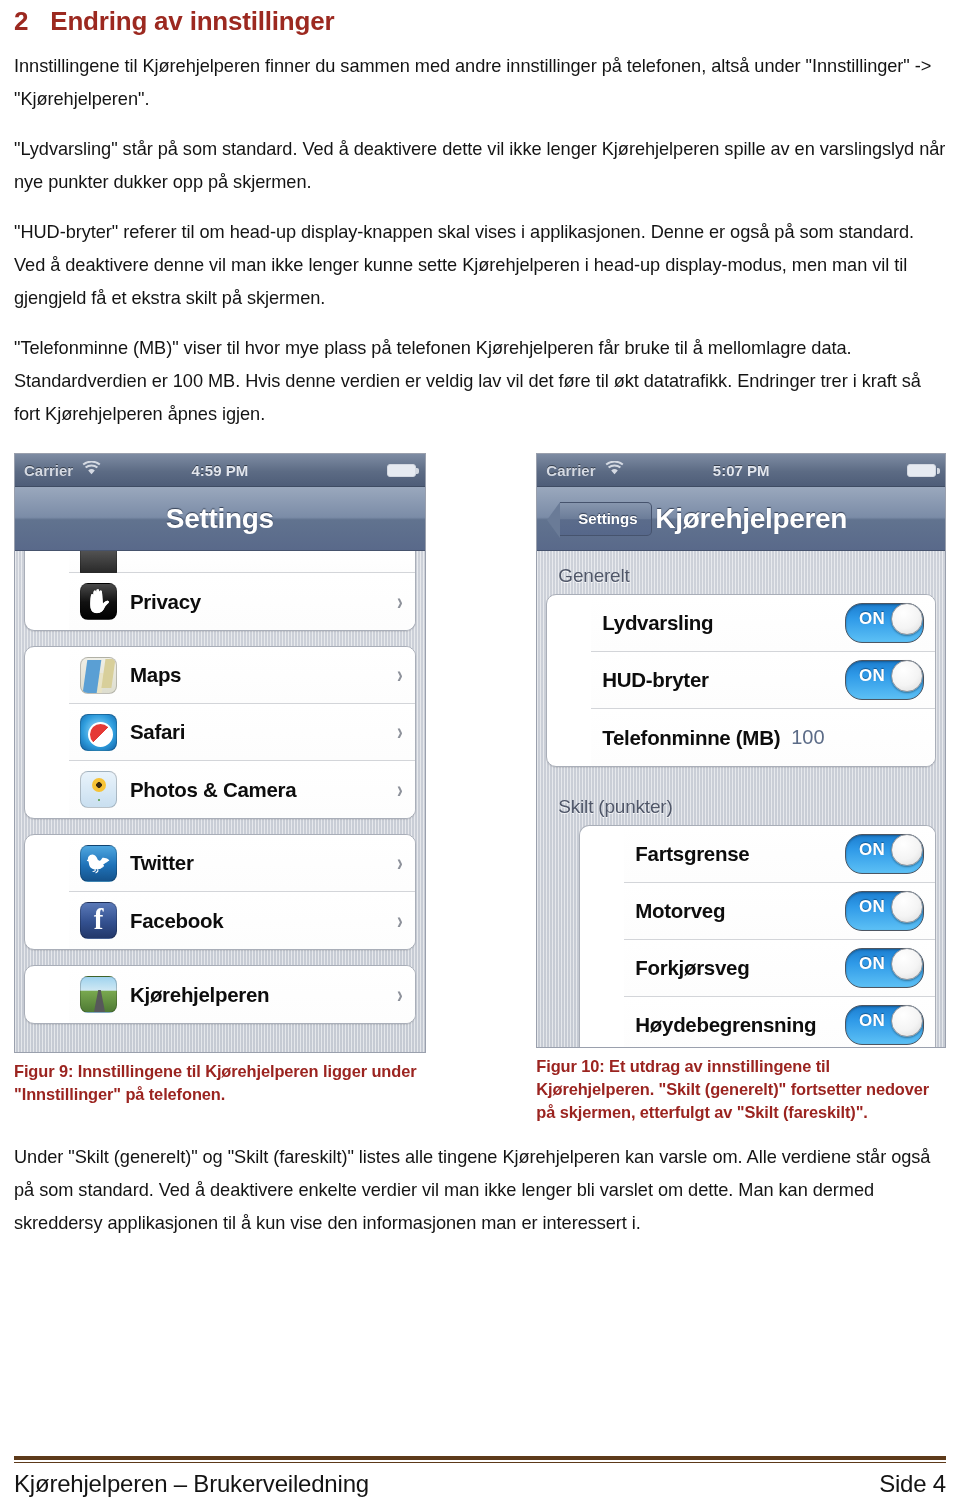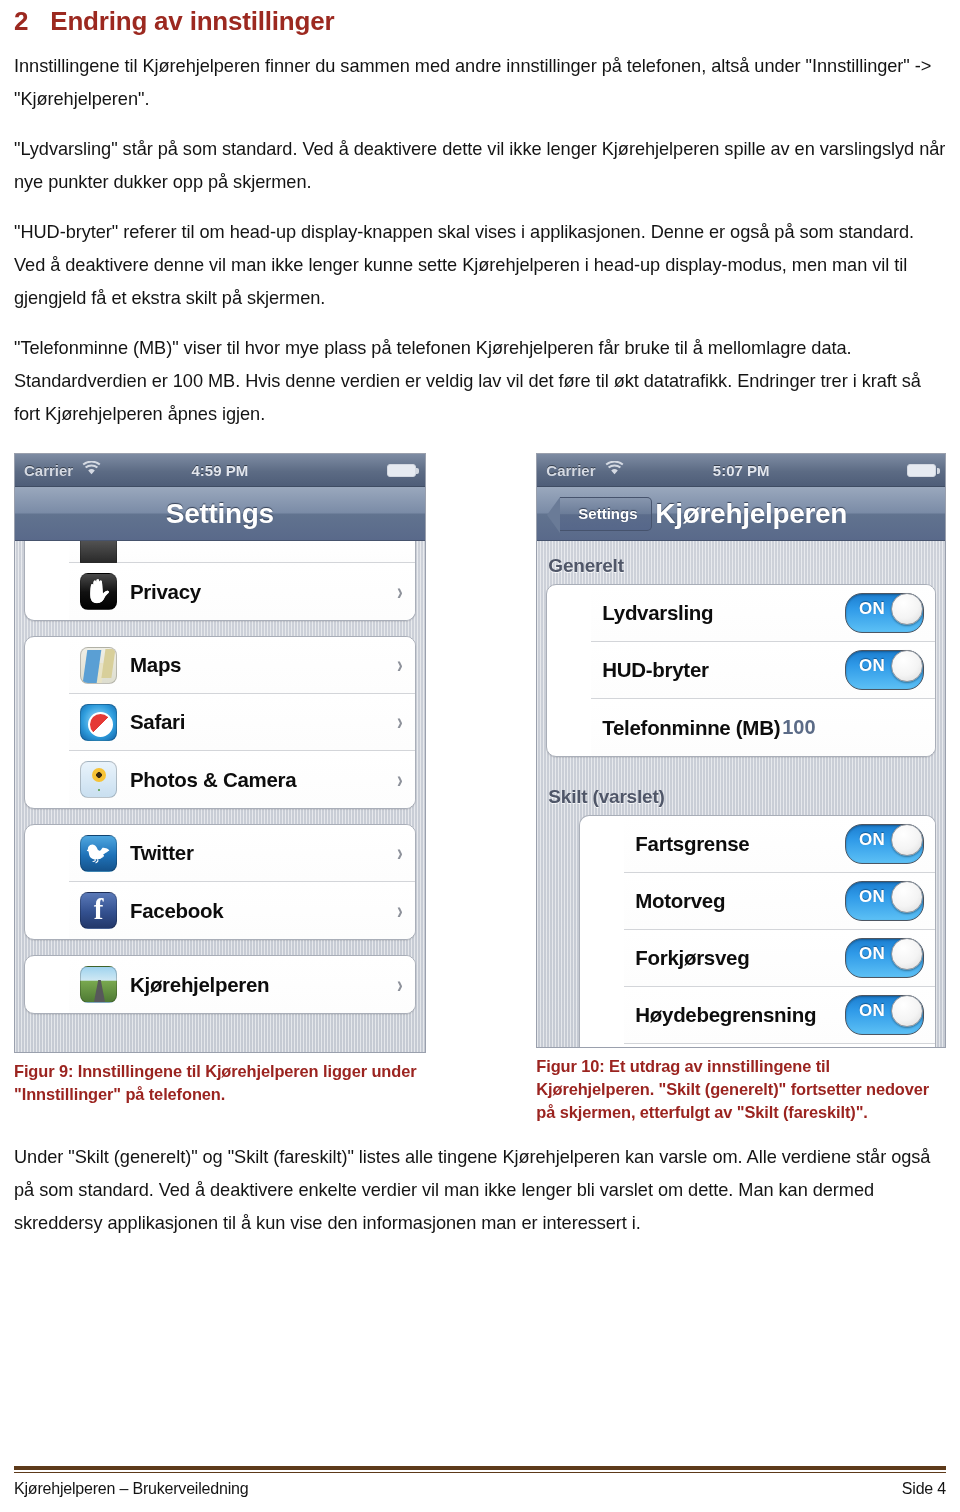--- a/index.html
+++ b/index.html
@@ -106,21 +106,21 @@
     content: "";
     position: absolute;
     right: -4.5px; top: 3px;
     width: 3px; height: 6px;
     background: #d3d8e1;
     border-radius: 0 2px 2px 0;
   }
 
   
   .navbar {
-    height: 54px;
+    height: 64px;
     background: linear-gradient(to bottom, #9aa8bd 0%, #7b8ca7 48%, #61738f 52%, #59698a 100%);
     border-bottom: 1px solid #46536d;
     display: flex;
     align-items: center;
     position: relative;
     padding: 0 9px;
   }
   .navtitle {
     position: absolute;
     left: 0; right: 0;
@@ -169,23 +169,23 @@
         rgba(0,0,0,0) 1px, rgba(0,0,0,0) 3px),
       linear-gradient(to bottom, #cdd1d9, #c5cad3);
     padding: 0 9px;
     height: calc(100% - 82px);
     overflow: hidden;
   }
 
   .grp-header {
     color: #4f5668;
     font-size: 19px;
-    font-weight: bold;
+    font-weight: normal;
     text-shadow: 0 1px 0 rgba(255,255,255,.75);
-    padding: 14px 12px 7px 2px;
+    padding: 14px 12px 7px 12px;
     letter-spacing: -0.2px;
   }
 
   .group {
     background: #ffffff;
     border: 1px solid #a9aeb8;
     border-radius: 10px;
     overflow: hidden;
     box-shadow: 0 1px 1px rgba(0,0,0,.09);
     margin-bottom: 15px;
@@ -225,22 +225,22 @@
   }
   .row-label {
     font-size: 20.5px;
     font-weight: bold;
     color: #0d0d0d;
     letter-spacing: -0.3px;
   }
   .row-value {
     font-size: 20px;
     color: #5b6b87;
-    margin-left: 2px;
-    font-weight: bold;
+    margin-left: 11px;
+    font-weight: normal;
   }
   .chev {
     margin-left: auto;
     color: #8e929b;
     font-size: 24px;
     font-weight: bold;
     line-height: 1;
     transform: scaleX(.72);
   }
 
@@ -359,21 +359,21 @@
   .footer-rule {
     border-top: 4px solid #5d3a1a;
     border-bottom: 1.5px solid #5d3a1a;
     height: 7px;
     margin-bottom: 7px;
   }
   .footer-row {
     display: flex;
     justify-content: space-between;
     align-items: baseline;
-    font-size: 16px;
+    font-size: 24px;
     color: #141414;
     letter-spacing: -0.2px;
   }
 </style>
 </head>
 <body>
 
 <div class="page">
 
   <div class="heading">
@@ -506,21 +506,21 @@
                 <span class="on-text">ON</span>
                 <span class="knob"></span>
               </span>
             </div>
             <div class="row">
               <span class="row-label">Telefonminne (MB)</span>
               <span class="row-value">100</span>
             </div>
           </div>
 
-          <div class="grp-header">Skilt (varslet)</div>
+          <div class="grp-header">Skilt (punkter)</div>
           <div class="group cut-bottom">
             <div class="row">
               <span class="row-label">Fartsgrense</span>
               <span class="toggle">
                 <span class="on-text">ON</span>
                 <span class="knob"></span>
               </span>
             </div>
             <div class="row">
               <span class="row-label">Motorveg</span>

